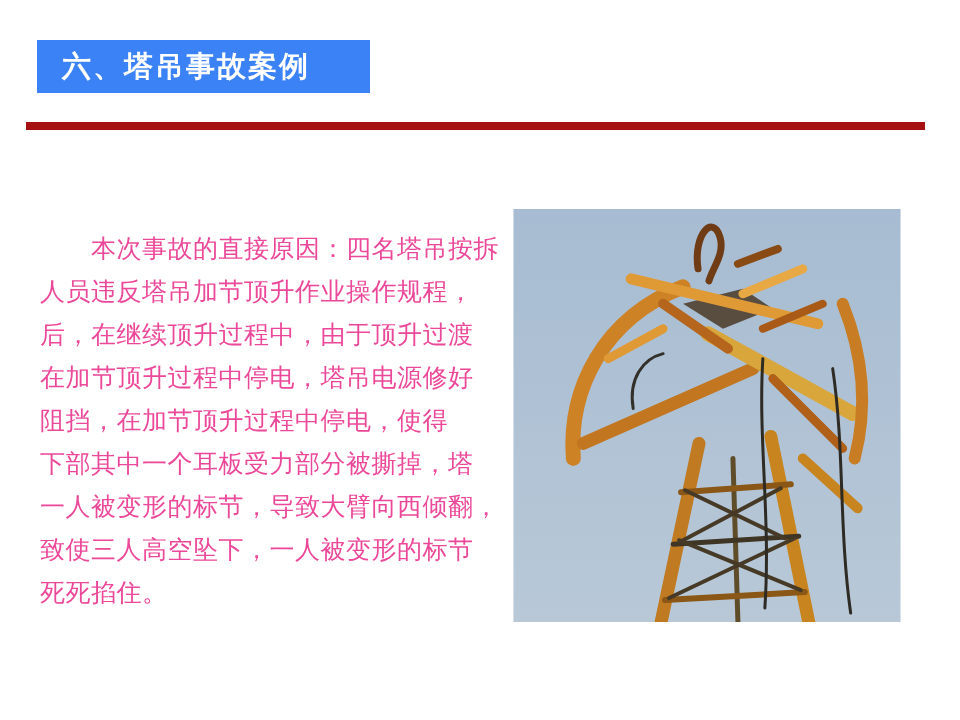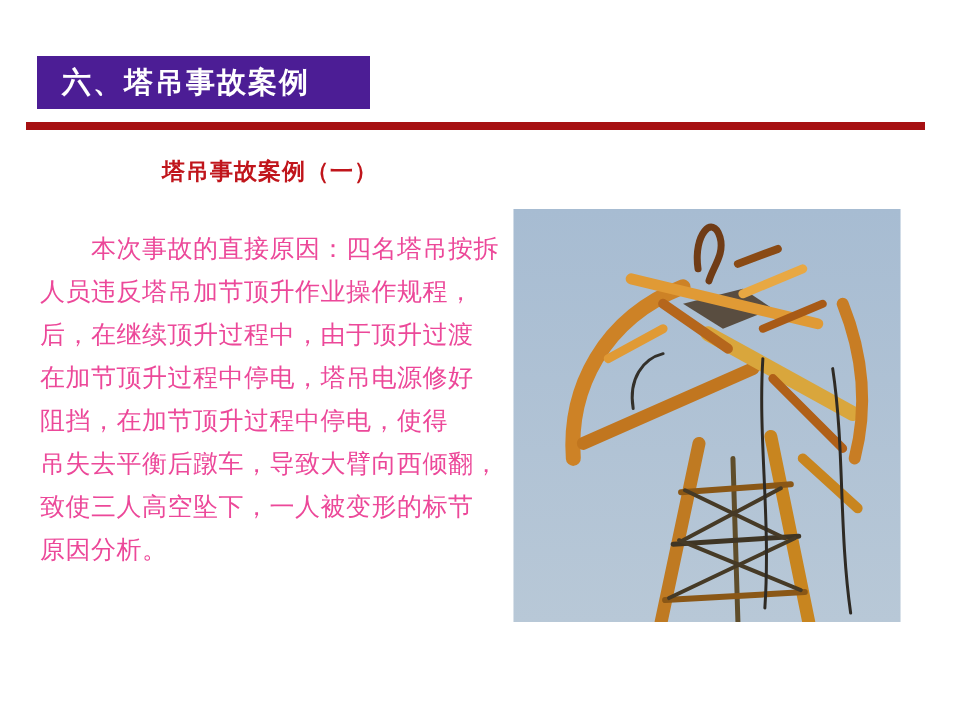--- a/index.html
+++ b/index.html
@@ -4,22 +4,22 @@
 <style>
   html,body{margin:0;padding:0;}
   body{
     width:960px;height:720px;background:#ffffff;overflow:hidden;
     font-family:"Liberation Sans","DejaVu Sans",sans-serif;
     position:relative;
   }
   .slide{position:absolute;left:0;top:0;width:960px;height:720px;background:#ffffff;}
 
   .banner{
-    position:absolute;left:37px;top:56px;width:333px;height:53px;
-    background:#4c1d95;display:flex;align-items:center;box-sizing:border-box;
+    position:absolute;left:37px;top:40px;width:333px;height:53px;
+    background:#3b82f6;display:flex;align-items:center;box-sizing:border-box;
     padding-left:25px;
   }
   .banner-label{
     color:#ffffff;font-size:29px;font-weight:bold;letter-spacing:2px;
     white-space:nowrap;
   }
   .title-rule{
     position:absolute;left:26px;top:122px;width:899px;height:8px;
     background:#a61012;
   }
@@ -47,32 +47,32 @@
 
 <div class="slide">
 
   <div class="banner">
     <span class="banner-label">六、塔吊事故案例</span>
   </div>
 
   <div class="title-rule"></div>
 
   <div class="subtitle">
-    <div>塔吊事故案例（一）</div>
   </div>
 
   <div class="body-text">
       <div class="body-line">　　本次事故的直接原因：四名塔吊按拆</div>
       <div class="body-line">人员违反塔吊加节顶升作业操作规程，</div>
       <div class="body-line">后，在继续顶升过程中，由于顶升过渡</div>
       <div class="body-line">在加节顶升过程中停电，塔吊电源修好</div>
       <div class="body-line">阻挡，在加节顶升过程中停电，使得</div>
-      <div class="body-line">吊失去平衡后蹾车，导致大臂向西倾翻，</div>
+      <div class="body-line">下部其中一个耳板受力部分被撕掉，塔</div>
+      <div class="body-line">一人被变形的标节，导致大臂向西倾翻，</div>
       <div class="body-line">致使三人高空坠下，一人被变形的标节</div>
-      <div class="body-line">原因分析。</div>
+      <div class="body-line">死死掐住。</div>
     </div>
 
   <div class="photo">
     <svg width="388" height="413" viewBox="0 0 388 414" xmlns="http://www.w3.org/2000/svg">
       <defs>
         <linearGradient id="sky" x1="0" y1="0" x2="0" y2="1">
           <stop offset="0" stop-color="#a7bcd2"></stop>
           <stop offset="1" stop-color="#b8c8d7"></stop>
         </linearGradient>
       </defs>

